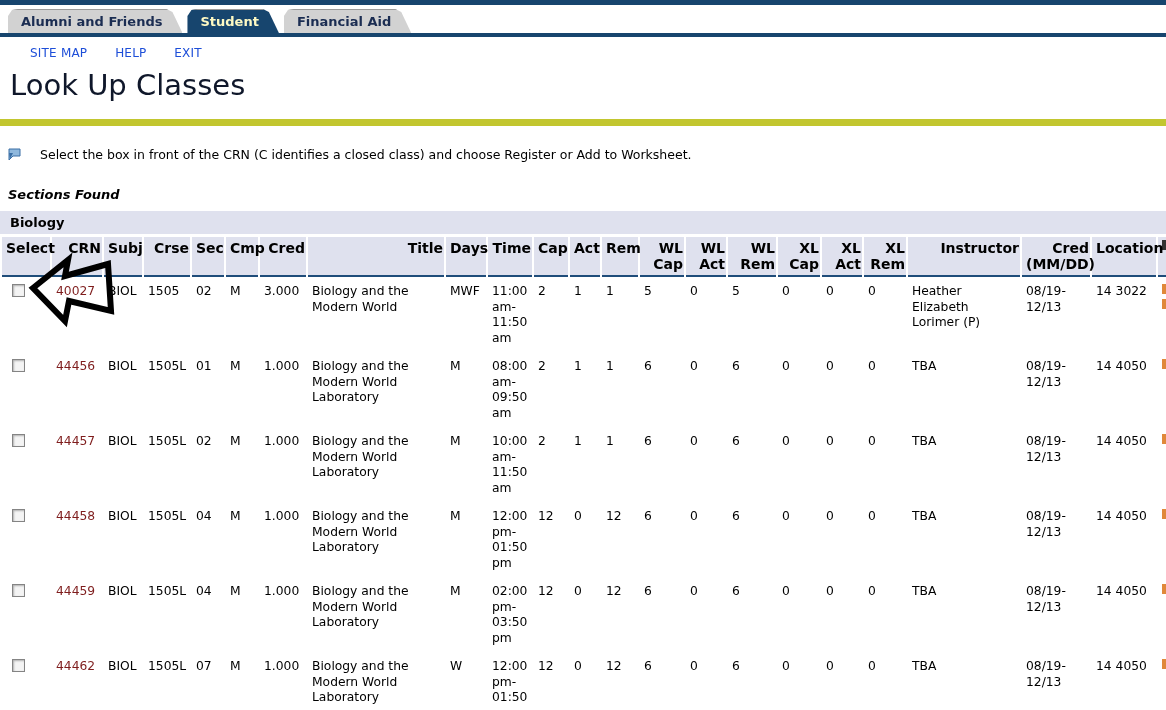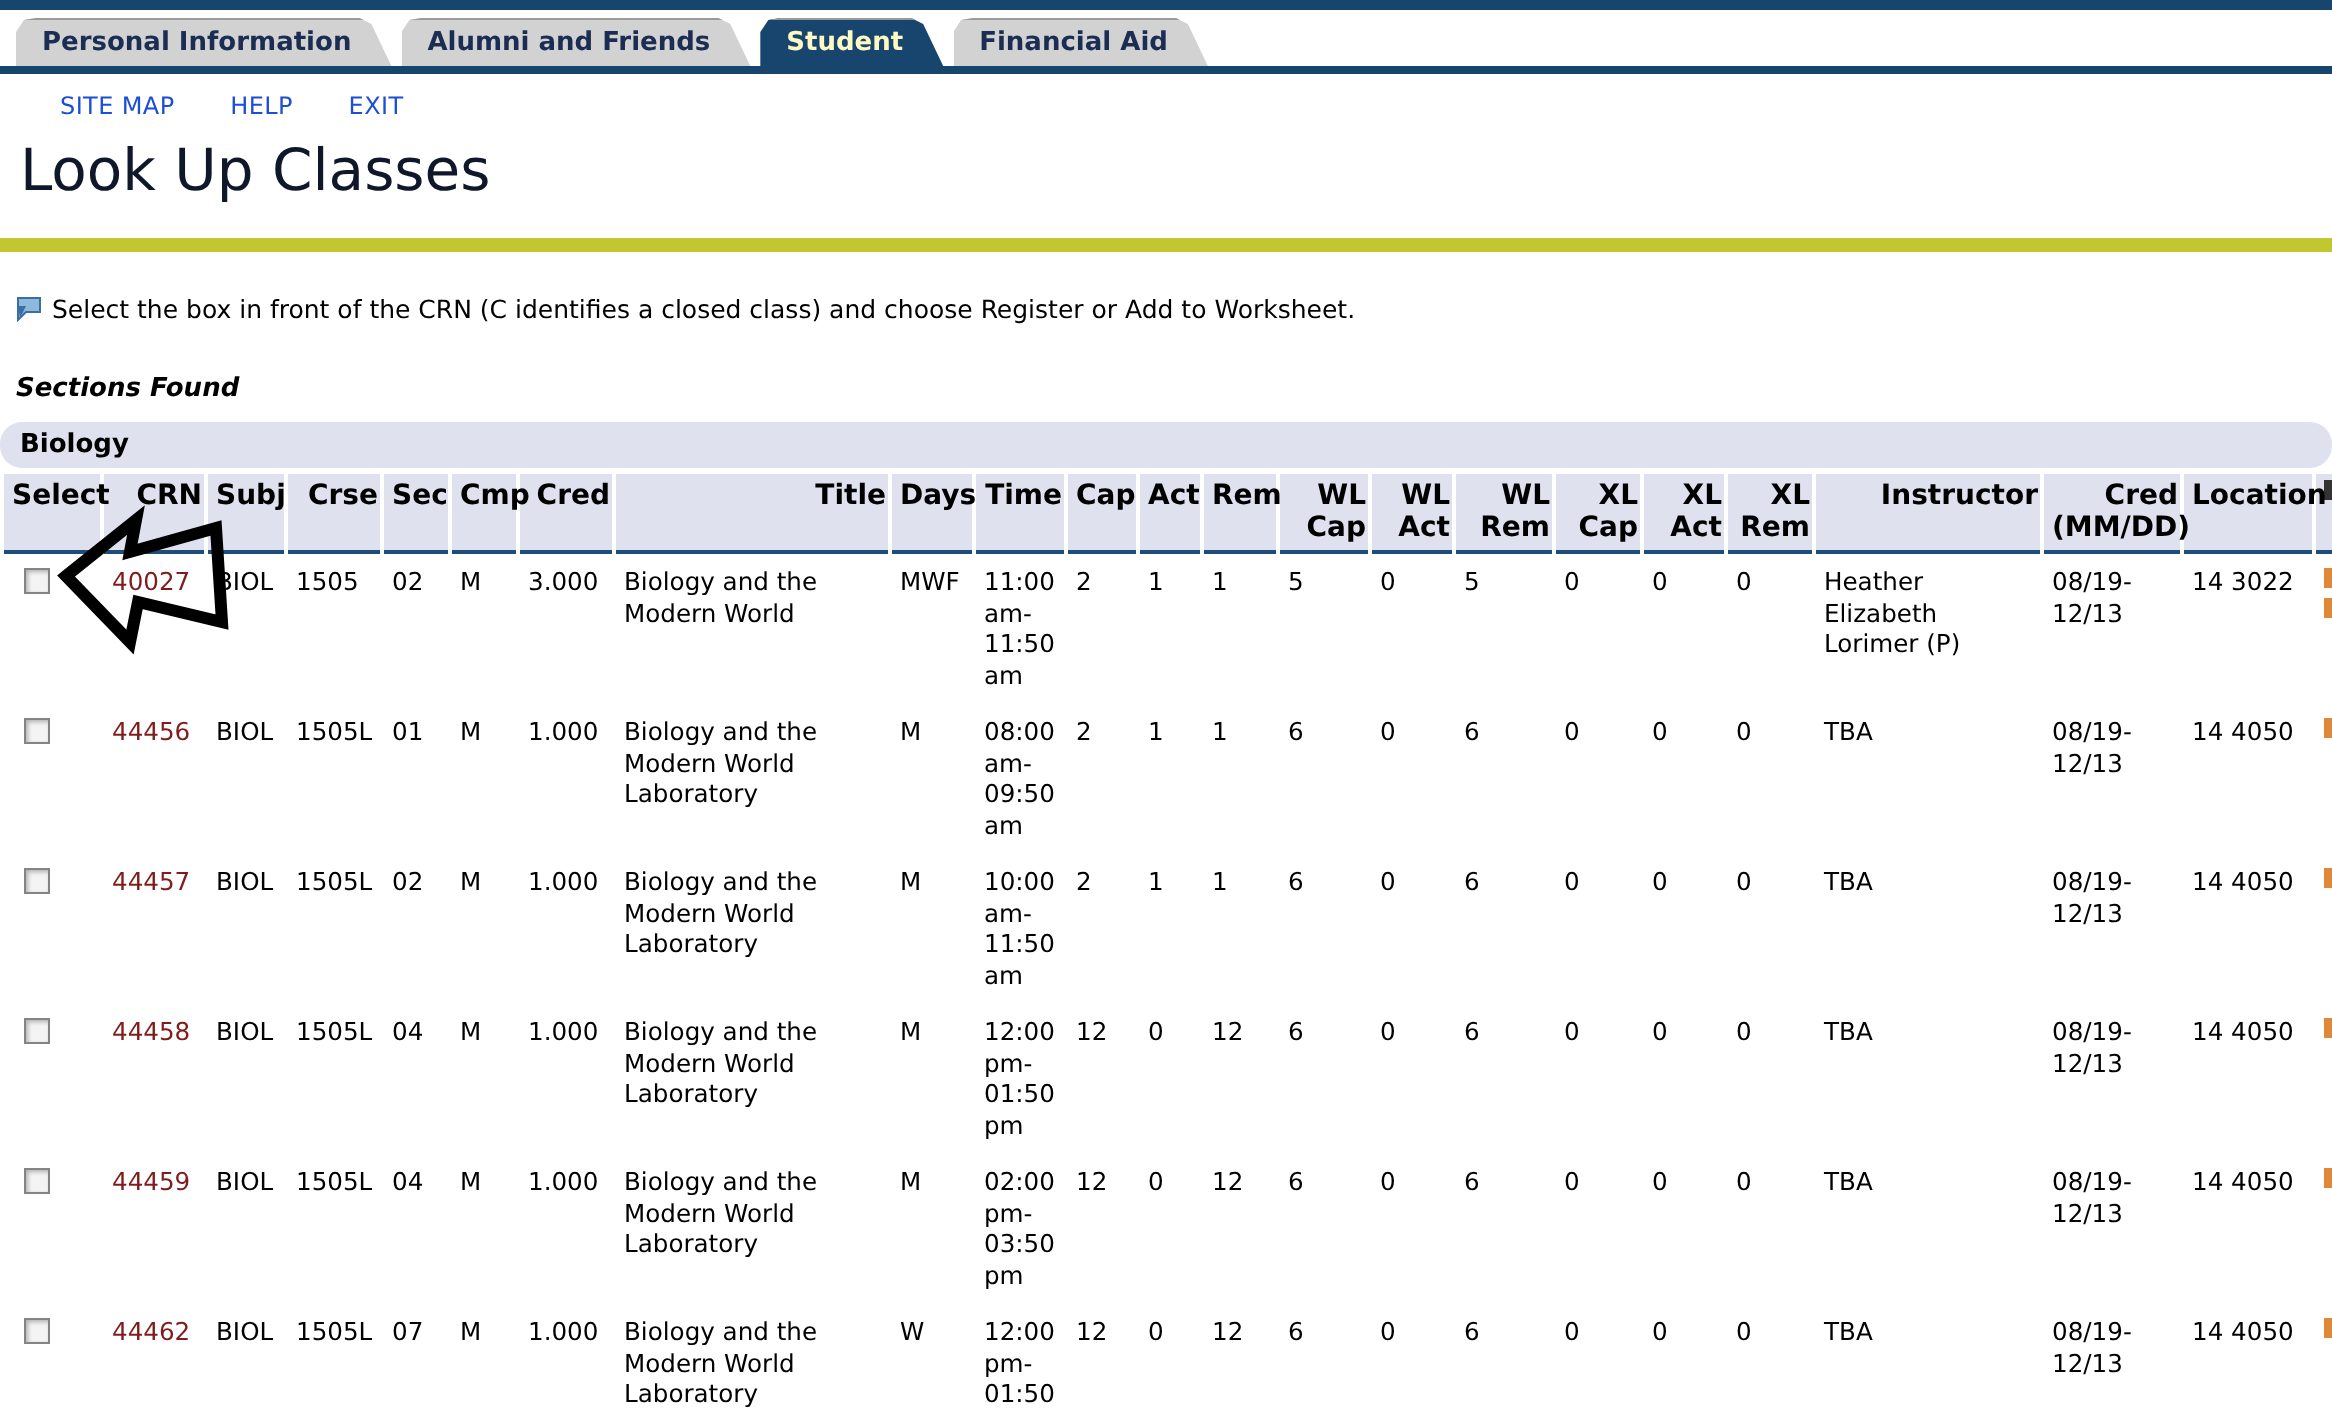--- a/index.html
+++ b/index.html
@@ -17,24 +17,24 @@
     clip-path:polygon(0 100%,0 7px,4px 1px,10px 0,calc(100% - 16px) 0,calc(100% - 10px) 3px,100% 100%);
     border-top:1px solid #9a9a9a;
   }
   .tab.active{background:#17456e;color:#fef9c3;}
   .navy-rule{height:4px;background:#17456e;width:100%;}
   .nav-links{padding:9px 0 0 30px;font-size:12px;}
   .nav-links a{color:#1d4ed8;text-decoration:none;margin-right:24px;letter-spacing:.2px;}
   
   .page-title{font-size:29px;font-weight:400;color:#0f172a;margin:10px 0 0 10px;line-height:30px;}
   .yellow-rule{height:7px;background:#c2c62f;width:100%;margin-top:19px;}
-  .info-line{margin:21px 0 0 8px;font-size:12.5px;display:flex;align-items:flex-start;gap:4px;}
+  .info-line{margin:21px 0 0 8px;font-size:12.5px;display:flex;align-items:flex-start;gap:18px;}
   .info-line svg{margin-top:1px;flex:none;}
   .sections-found{margin:25px 0 0 8px;font-size:13px;font-weight:bold;font-style:italic;}
-  .subject-bar{margin-top:9px;background:#dfe1ee;font-size:13px;font-weight:bold;padding:4px 0 4px 10px;border-radius:11px;}
+  .subject-bar{margin-top:9px;background:#dfe1ee;font-size:13px;font-weight:bold;padding:4px 0 4px 10px;}
   
   .table-clip{width:1166px;overflow:hidden;margin-top:1px;}
   table.classes{border-collapse:separate;border-spacing:2px 2px;table-layout:fixed;width:1250px;}
   table.classes th{
     background:#dfe1ee;border-bottom:2px solid #1f4d7a;
     font-size:14px;font-weight:bold;text-align:right;vertical-align:top;
     padding:3px 1px 3px 4px;white-space:pre-line;line-height:16px;
   }
   table.classes td{
     font-size:12.3px;vertical-align:top;text-align:left;
@@ -50,21 +50,20 @@
   .frag.dark{background:#333;}
   
   .arrow-overlay{position:absolute;left:28px;top:251px;z-index:10;pointer-events:none;}
 </style>
 </head>
 <body>
 
 <div class="top-bar"></div>
 
 <div class="tab-row" id="tabRow">
-    <div class="tab">Personal Information</div>
     <div class="tab">Alumni and Friends</div>
     <div class="tab active">Student</div>
     <div class="tab">Financial Aid</div>
   </div>
 <div class="navy-rule"></div>
 
 <div class="nav-links">
   <a href="#">SITE MAP</a>
   <a href="#">HELP</a>
   <a href="#">EXIT</a>

